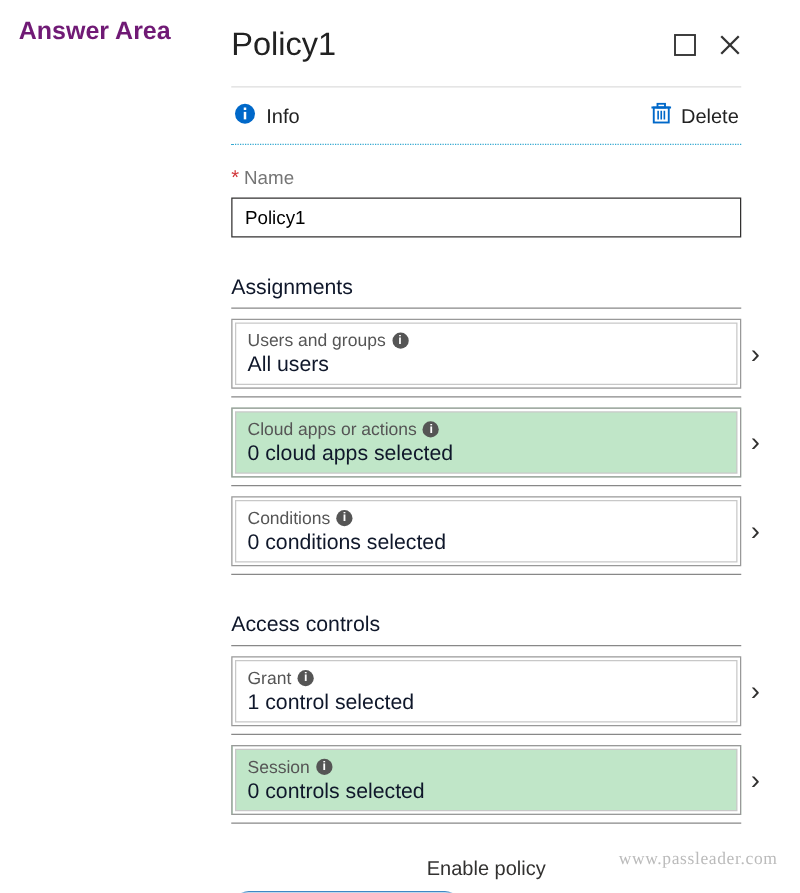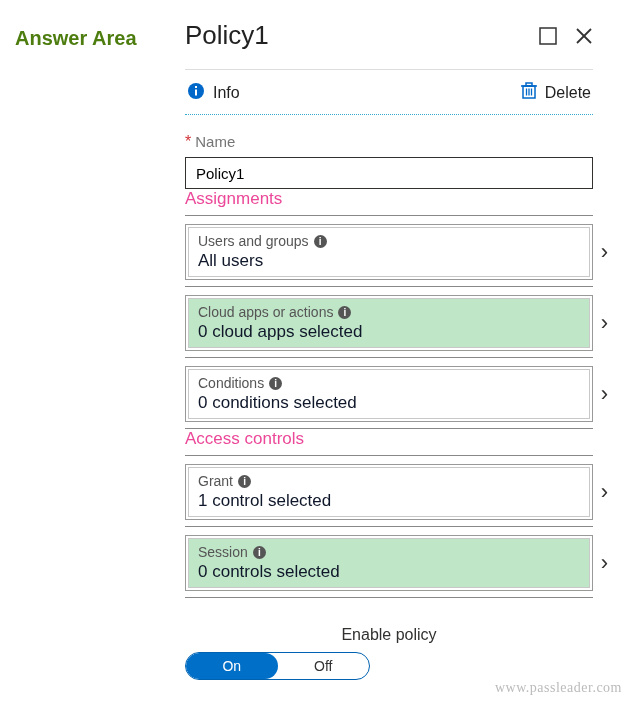--- a/index.html
+++ b/index.html
@@ -7,25 +7,25 @@
       font-family: "Segoe UI", Arial, sans-serif;
       background: #fff;
       width: 640px;
       height: 714px;
       position: relative;
       color: #323130;
       overflow: hidden;
     }
     .answer-title {
       position: absolute;
-      top: 27px;
+      top: 14px;
       left: 15px;
       font-weight: 700;
       font-size: 20px;
-      color: #4d7c0f;
+      color: #701a75;
     }
     .panel {
       position: absolute;
       left: 185px;
       top: 20px;
       width: 408px;
     }
     .panel-header {
       display: flex;
       align-items: center;
@@ -52,21 +52,22 @@
       width: 100%;
       border: 1px solid #323130;
       padding: 6px 10px;
       font-size: 15px;
       margin-top: 6px;
       height: 32px;
       font-family: inherit;
     }
     .section-title {
       font-size: 17px;
-      color: #ec4899;
+      color: #0f172a;
+      margin-top: 30px;
       padding-bottom: 6px;
       border-bottom: 1px solid #888;
     }
     .item-box {
       position: relative;
       border: 1px solid #999;
       box-shadow: inset 0 0 0 2px #fff, inset 0 0 0 3px #c8c8c8;
       padding: 8px 12px;
       margin-top: 8px;
       background: #fff;

